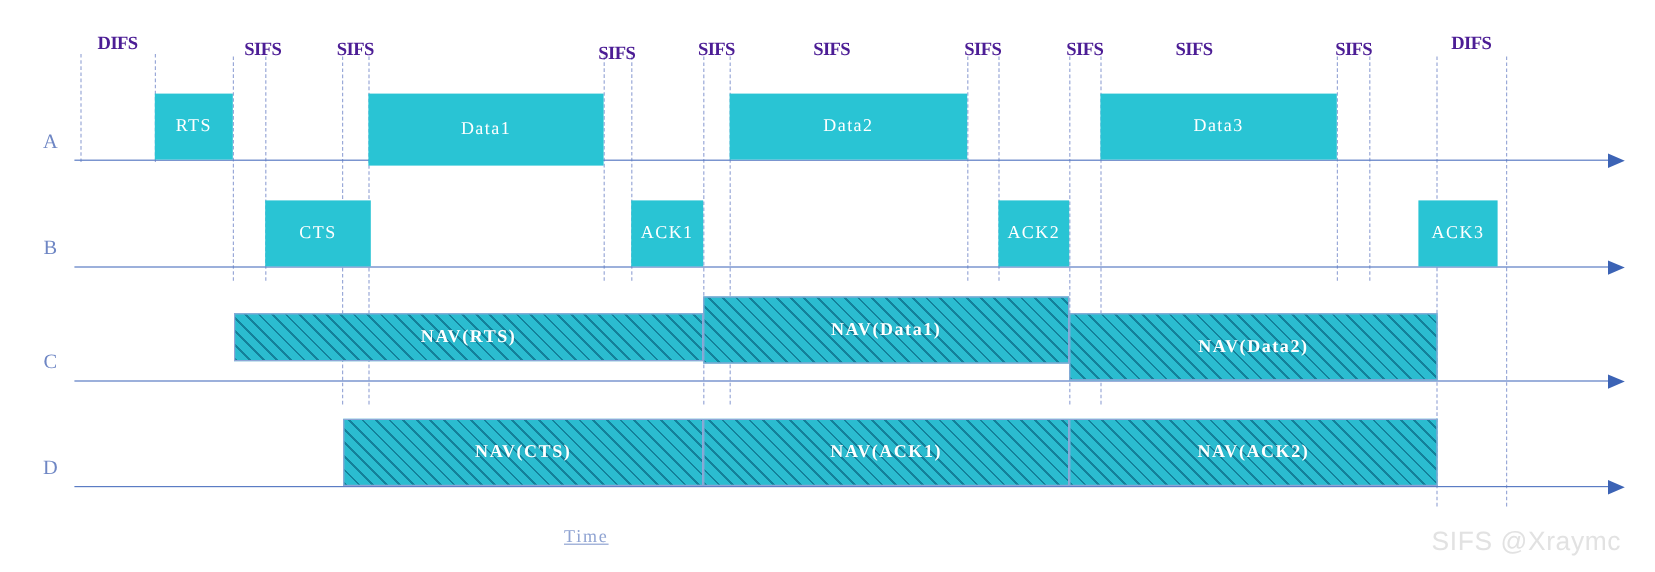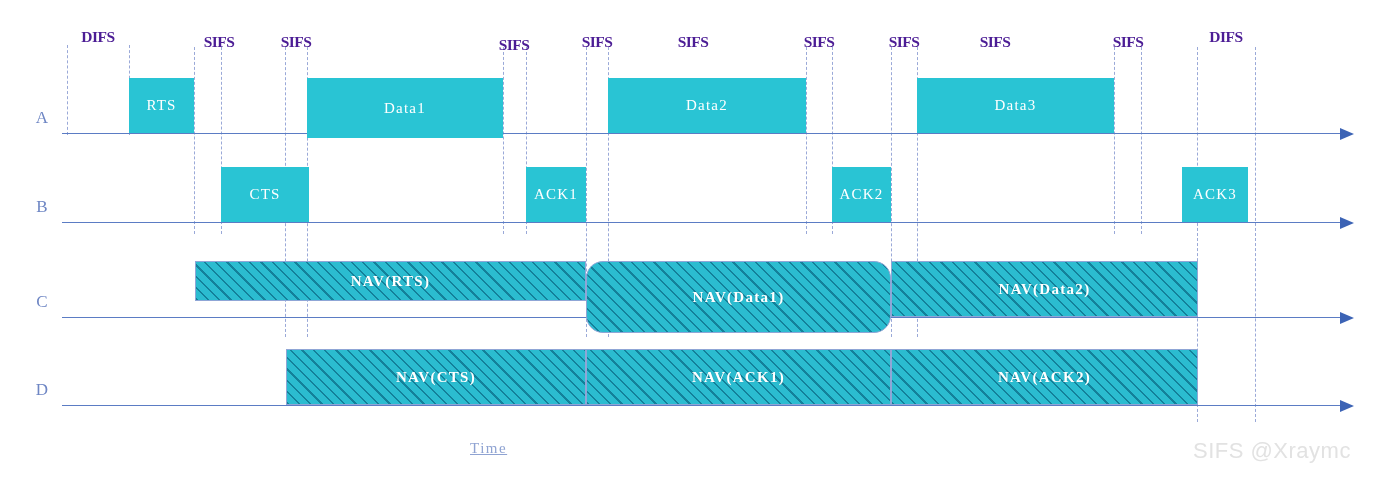--- a/index.html
+++ b/index.html
@@ -200,21 +200,21 @@
         <span class="frame-text">ACK2</span>
       </div>
       <div class="frame" style="left: 1182px; top: 167px; width: 66px; height: 55px;">
         <span class="frame-text">ACK3</span>
       </div>
     </div>
   <div id="navs">
       <div class="nav" style="left: 195px; top: 261px; width: 391px; height: 40px;">
         <span class="nav-text">NAV(RTS)</span>
       </div>
-      <div class="nav" style="left: 586px; top: 261px; width: 305px; height: 72px; border-radius: 17px;">
+      <div class="nav" style="left: 586px; top: 247px; width: 305px; height: 56px;">
         <span class="nav-text">NAV(Data1)</span>
       </div>
       <div class="nav" style="left: 891px; top: 261px; width: 307px; height: 56px;">
         <span class="nav-text">NAV(Data2)</span>
       </div>
       <div class="nav" style="left: 286px; top: 349px; width: 300px; height: 56px; align-items: center;">
         <span class="nav-text">NAV(CTS)</span>
       </div>
       <div class="nav" style="left: 586px; top: 349px; width: 305px; height: 56px;">
         <span class="nav-text">NAV(ACK1)</span>

